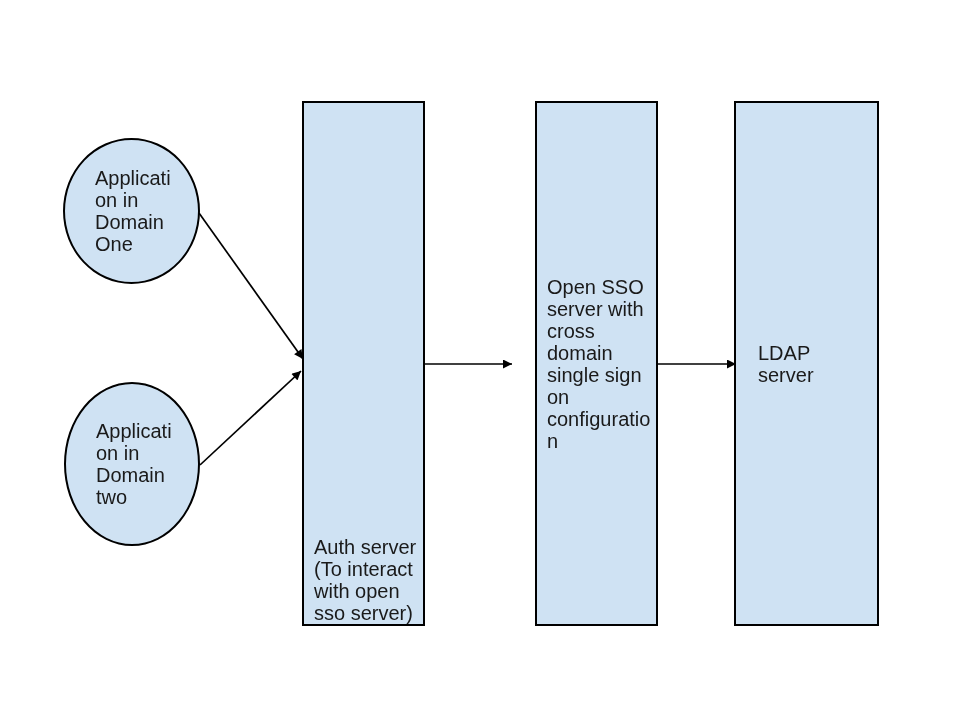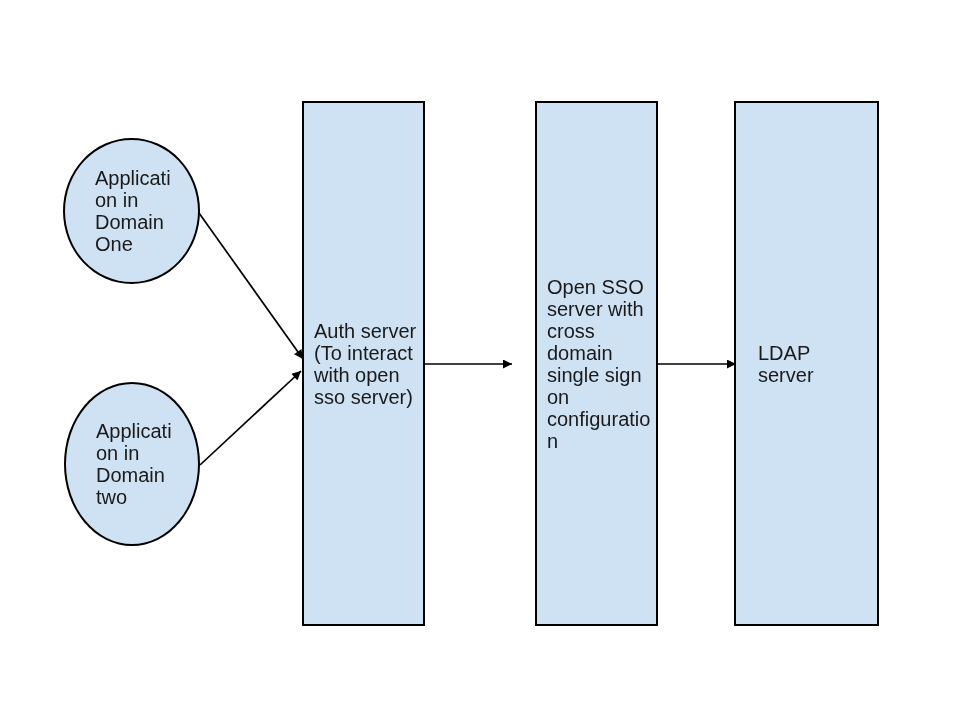--- a/index.html
+++ b/index.html
@@ -35,21 +35,21 @@
   .node .label {
     white-space: pre-line;
     font-size: 20px;
     line-height: 22px;
     color: var(--text-color, #1a1a1a);
     text-align: left;
   }
   .ellipse { border-radius: 50%; }
   .node-app-one   { left: 63px;  top: 138px; width: 137px; height: 146px; padding-left: 30px; }
   .node-app-two   { left: 64px;  top: 382px; width: 136px; height: 164px; padding-left: 30px; }
-  .node-auth      { left: 302px; top: 101px; width: 123px; height: 525px; padding-left: 10px; }
+  .node-auth      { left: 302px; top: 101px; width: 123px; height: 525px; padding-left: 10px; align-items: flex-end; }
   .node-sso       { left: 535px; top: 101px; width: 123px; height: 525px; padding-left: 10px; }
   .node-ldap      { left: 734px; top: 101px; width: 145px; height: 525px; padding-left: 22px; }
 </style>
 </head>
 <body>
 
 <div class="canvas">
 
   <svg class="connectors" viewBox="0 0 960 720" xmlns="http://www.w3.org/2000/svg">
     <defs>

